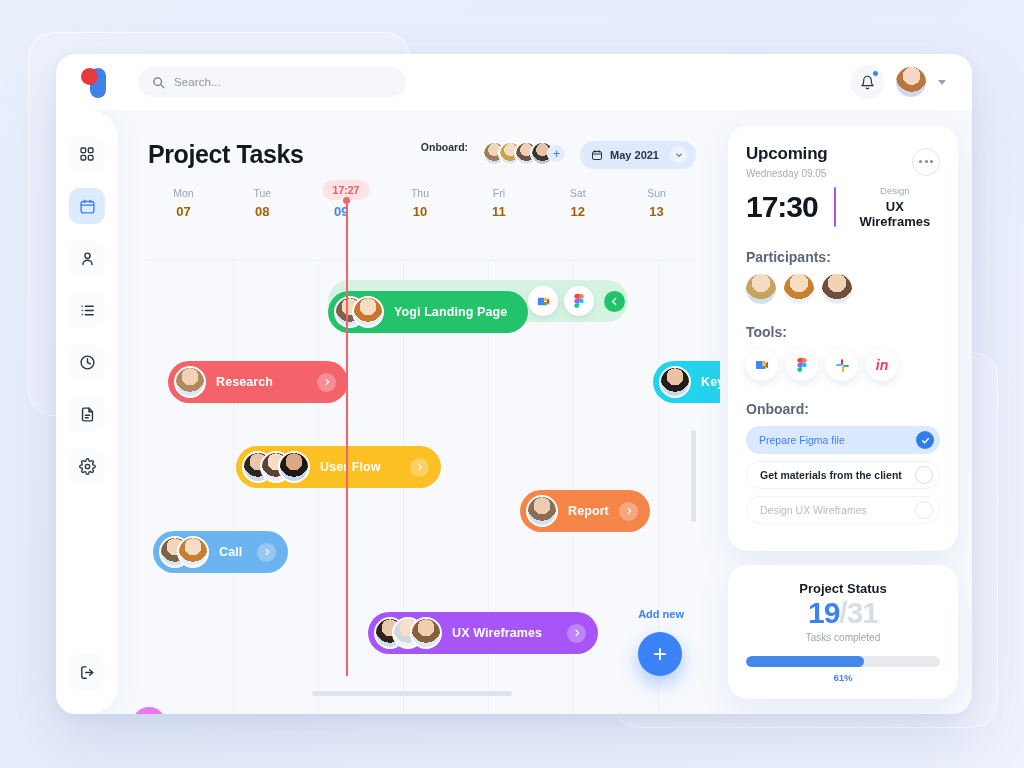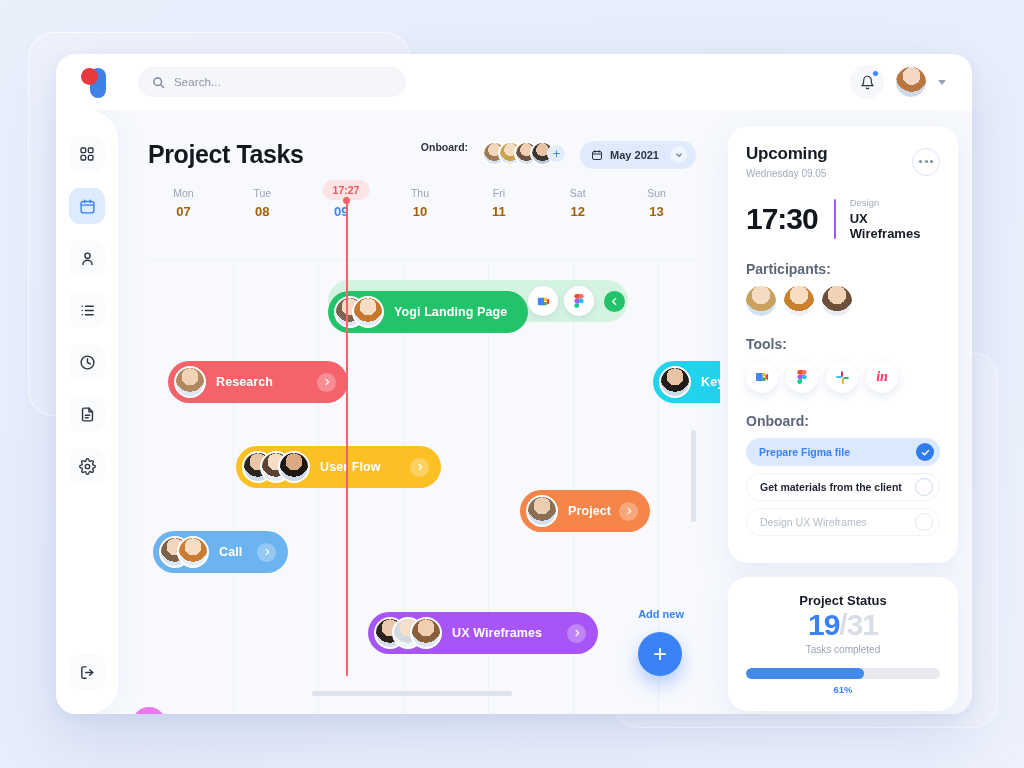--- a/index.html
+++ b/index.html
@@ -159,37 +159,37 @@
   .rpanel { width: 252px; flex: 0 0 252px; padding: 16px 14px 0 8px; position: relative; z-index: 6; }
   .card { background: #fff; border-radius: 20px; box-shadow: 0 10px 30px rgba(120,145,200,.13); }
 
   .upcoming { padding: 18px 18px 20px 18px; }
   .up-head { display: flex; align-items: center; }
   .up-title { font-size: 17px; font-weight: bold; color: #151b25; letter-spacing: -.2px; }
   .up-sub { font-size: 10px; color: #a2abbb; margin-top: 4px; }
   .dots-btn { margin-left: auto; width: 28px; height: 28px; border-radius: 50%; background: #fff; border: 1px solid #dbe6fa; display: flex; align-items: center; justify-content: center; gap: 2.5px; }
   .dots-btn i { width: 3px; height: 3px; border-radius: 50%; background: #7d8ba0; display: block; }
 
-  .up-time-row { display: flex; align-items: center; margin-top: 18px; }
+  .up-time-row { display: flex; align-items: center; margin-top: 6px; text-align: center; }
   .up-time { font-size: 30px; font-weight: bold; color: #12171f; letter-spacing: -1px; }
   .up-divider { width: 2px; height: 40px; background: #a855f7; border-radius: 2px; margin: 0 14px 0 16px; }
   .up-cat { font-size: 9.5px; color: #a2abbb; margin-bottom: 3px; }
   .up-name { font-size: 13px; font-weight: bold; color: #151b25; }
 
   .sec-label { font-size: 14px; font-weight: bold; color: #5d677a; margin: 20px 0 9px 0; }
   .part-row { display: flex; gap: 8px; }
   .part-row .ava { width: 30px; height: 30px; border: 0; }
   .tools-row { display: flex; gap: 8px; }
   .tool-pill { width: 32px; height: 32px; border-radius: 50%; background: #fff; box-shadow: 0 3px 9px rgba(90,120,180,.16); display: flex; align-items: center; justify-content: center; }
 
   .subtask {
     height: 28px; border-radius: 14px; display: flex; align-items: center;
     padding: 0 6px 0 13px; margin-bottom: 7px; font-size: 10.5px;
   }
-  .subtask.done { background: #dbe9fe; color: #3b82f6; font-weight: bold; }
+  .subtask.done { background: #dbe9fe; color: #3b82f6; font-weight: normal; }
   .subtask.open { background: #fff; border: 1px solid #eef1f7; color: #1e2531; font-weight: bold; }
   .subtask.muted { background: #fff; border: 1px solid #f2f4f9; color: #b5bcc9; }
   .chk { margin-left: auto; width: 18px; height: 18px; border-radius: 50%; flex: 0 0 auto; }
   .chk.on { background: #2f7dea; display: flex; align-items: center; justify-content: center; }
   .chk.off { border: 1.5px solid #cfdbf0; }
   .chk.off.dim { border-color: #e4e9f2; }
 
   .status { margin-top: 14px; padding: 16px 18px 16px 18px; text-align: center; }
   .st-title { font-size: 13px; font-weight: bold; color: #151b25; }
   .st-num { font-size: 30px; font-weight: bold; letter-spacing: -1px; }
@@ -445,21 +445,21 @@
             <svg width="8" height="8" viewBox="0 0 24 24" fill="none" stroke="#fff" stroke-width="3.4" stroke-linecap="round" stroke-linejoin="round">
                 <polyline points="9 4 17 12 9 20"></polyline>
               </svg>
           </span>
         </div>
 
         <div class="task" style="left:372px; top:230px; width:130px; background:#f58549;">
           <div class="avas">
             <div class="ava" style="background:radial-gradient(circle at 50% 32%,#eccdb0 0 36%,#8a6f55 36% 62%,#d5e0ee 62%)"></div>
           </div>
-          <span class="tlabel">Project</span>
+          <span class="tlabel">Report</span>
           <span class="tarrow">
             <svg width="8" height="8" viewBox="0 0 24 24" fill="none" stroke="#fff" stroke-width="3.4" stroke-linecap="round" stroke-linejoin="round">
                 <polyline points="9 4 17 12 9 20"></polyline>
               </svg>
           </span>
         </div>
 
         <div class="task" style="left:5px; top:271px; width:135px; background:#6cb4f0;">
           <div class="avas">
             <div class="ava" style="background:radial-gradient(circle at 50% 32%,#f3d6bb 0 36%,#7c614b 36% 62%,#dbe5f2 62%)"></div>
@@ -551,21 +551,21 @@
           </div>
           <div class="tool-pill">
             <svg width="15" height="15" viewBox="0 0 24 24">
               <rect x="9.6" y="1.8" width="3.1" height="9.4" rx="1.55" fill="#e01e5a"></rect>
               <rect x="1.8" y="9.6" width="9.4" height="3.1" rx="1.55" fill="#36c5f0"></rect>
               <rect x="12.8" y="11.3" width="9.4" height="3.1" rx="1.55" fill="#2eb67d"></rect>
               <rect x="11.3" y="12.8" width="3.1" height="9.4" rx="1.55" fill="#ecb22e"></rect>
             </svg>
           </div>
           <div class="tool-pill">
-            <span style="font-family:Liberation Serif, serif; font-style:italic; font-weight:bold; font-size:14px; color:#ff3366;">in</span>
+            <span style="font-family:Liberation Sans, sans-serif; font-style:italic; font-weight:bold; font-size:14px; color:#ff3366;">in</span>
           </div>
         </div>
 
         <div class="sec-label">Onboard:</div>
 
         <div class="subtask done">
           <span>Prepare Figma file</span>
           <span class="chk on">
             <svg width="9" height="9" viewBox="0 0 24 24" fill="none" stroke="#fff" stroke-width="3.6" stroke-linecap="round" stroke-linejoin="round">
                 <polyline points="4 12.5 9.5 18 20 6.5"></polyline>

